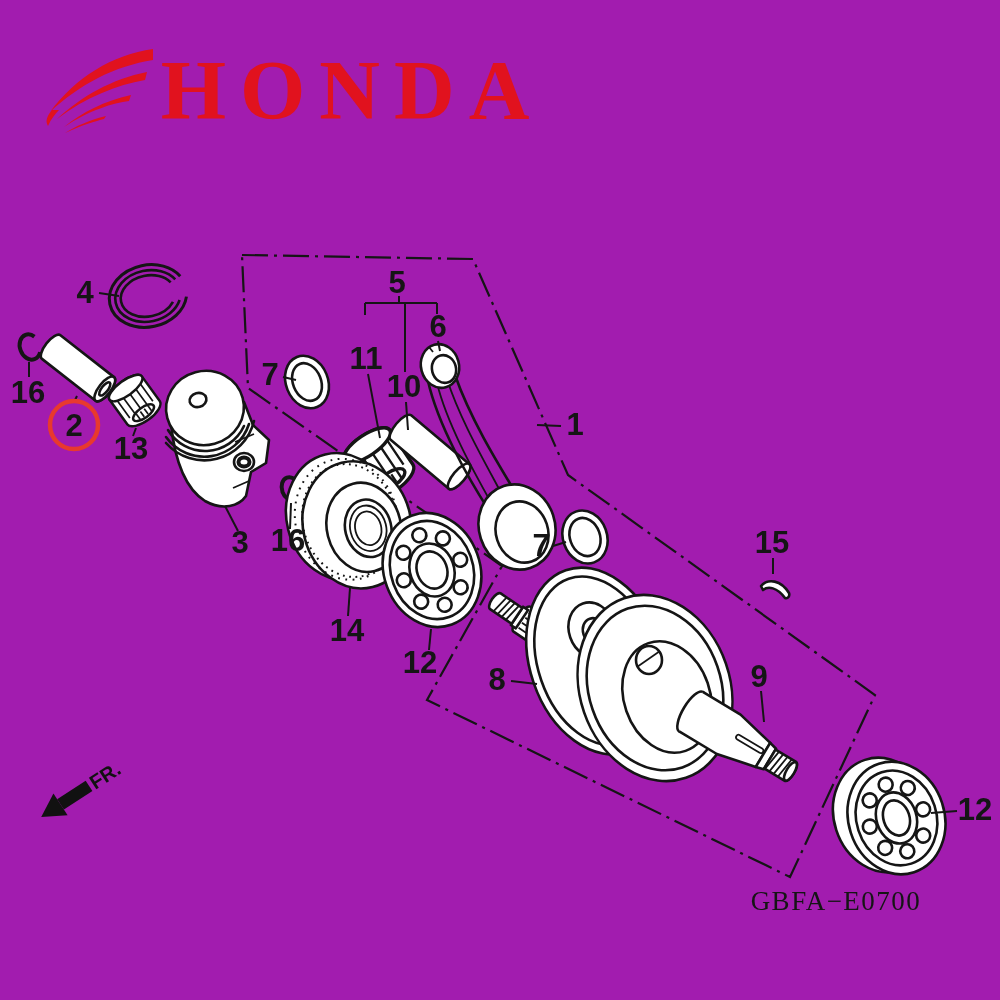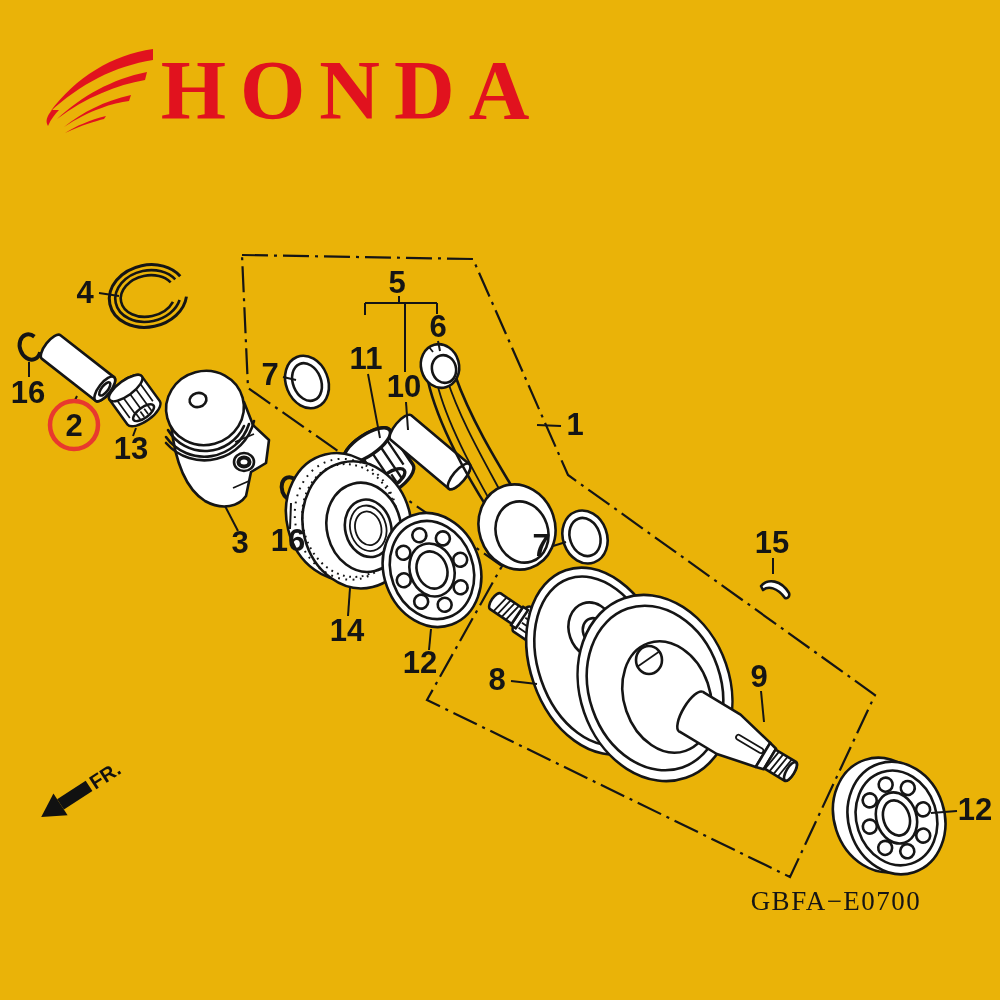--- a/index.html
+++ b/index.html
@@ -1,16 +1,16 @@
 <!DOCTYPE html>
 <html><head>
 <meta charset="utf-8">
 <style>
   html,body{margin:0;padding:0;background:#ffffff;}
-  .stage{width:1000px;height:1000px;position:relative;background:#eab308;overflow:hidden;}
+  .stage{width:1000px;height:1000px;position:relative;background:#a21caf;overflow:hidden;}
   svg{display:block;}
   .callout{font-family:"Liberation Sans",sans-serif;font-weight:bold;font-size:31px;fill:#151515;}
   .code-text{font-family:"Liberation Serif",serif;font-size:27px;letter-spacing:1.5px;fill:#151515;}
   .brand-text{font-family:"Liberation Serif",serif;font-weight:bold;font-size:84px;letter-spacing:14px;}
   .fr-text{font-family:"Liberation Sans",sans-serif;font-weight:bold;font-size:20px;fill:#111;}
   .ln{stroke:#151515;stroke-width:2;fill:none;}
   .part{stroke:#151515;stroke-width:2.6;fill:none;stroke-linecap:round;stroke-linejoin:round;}
   .pw{stroke:#151515;stroke-width:2.6;fill:#ffffff;stroke-linejoin:round;}
   .thin{stroke:#151515;stroke-width:1.8;fill:none;}
 </style>

